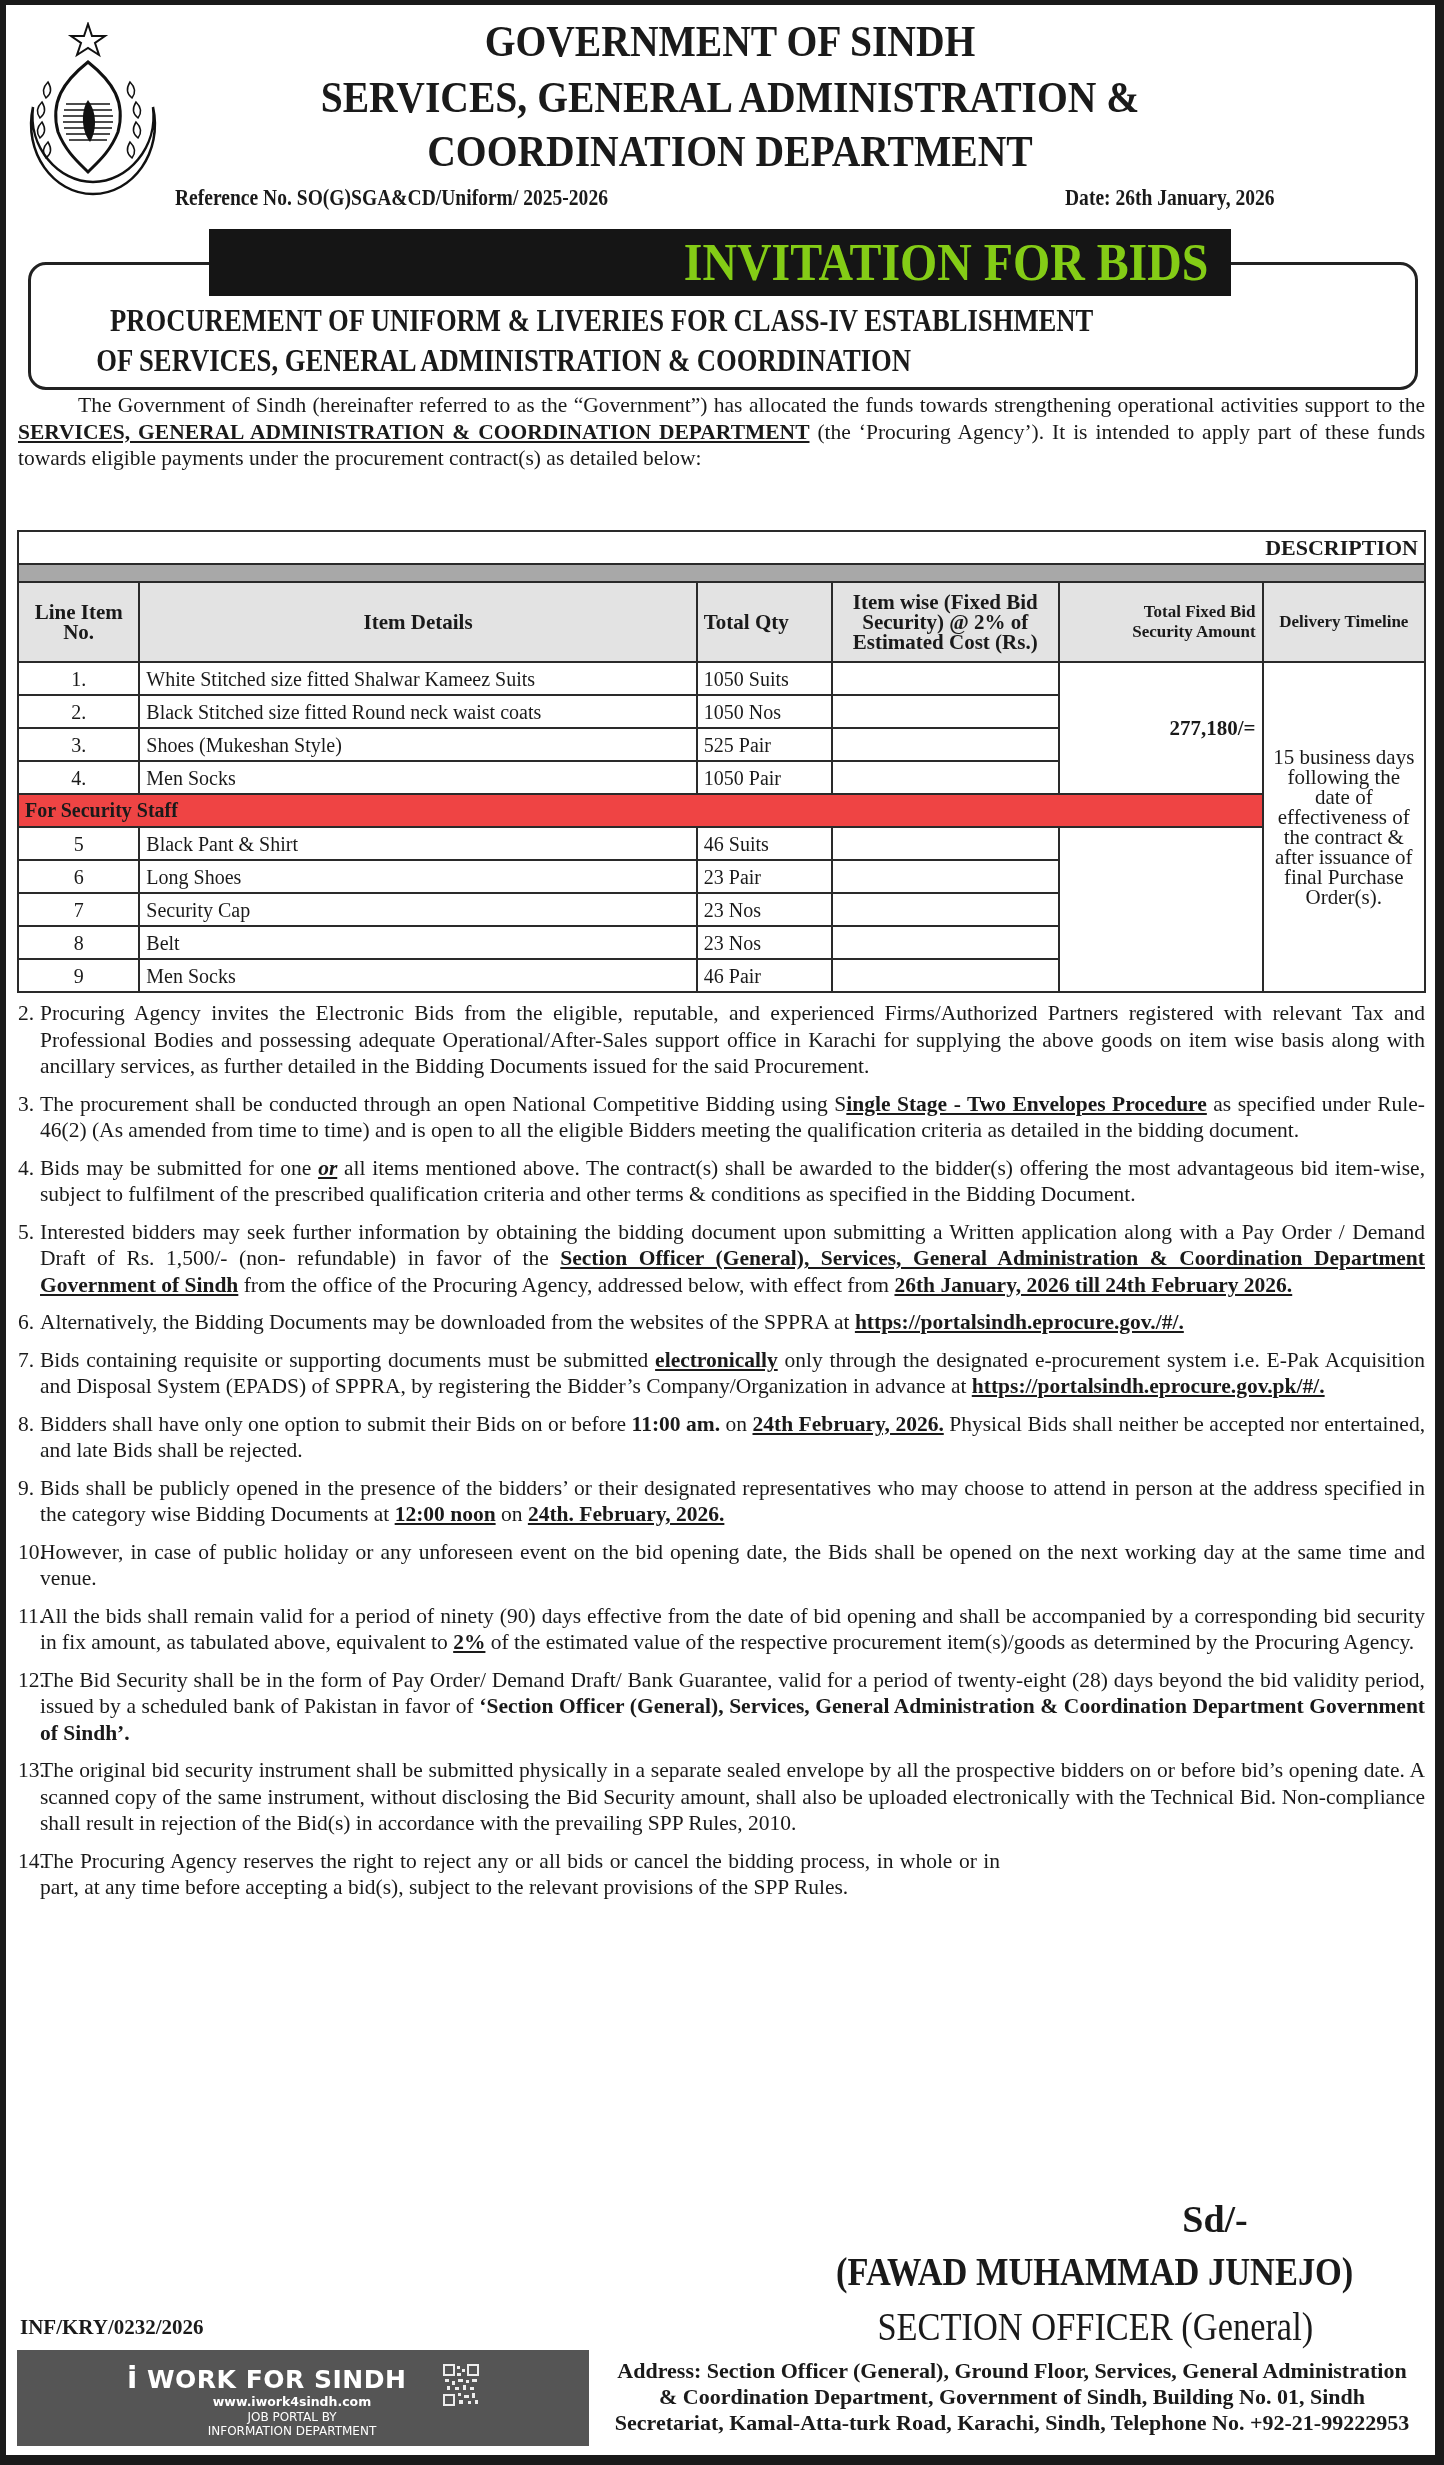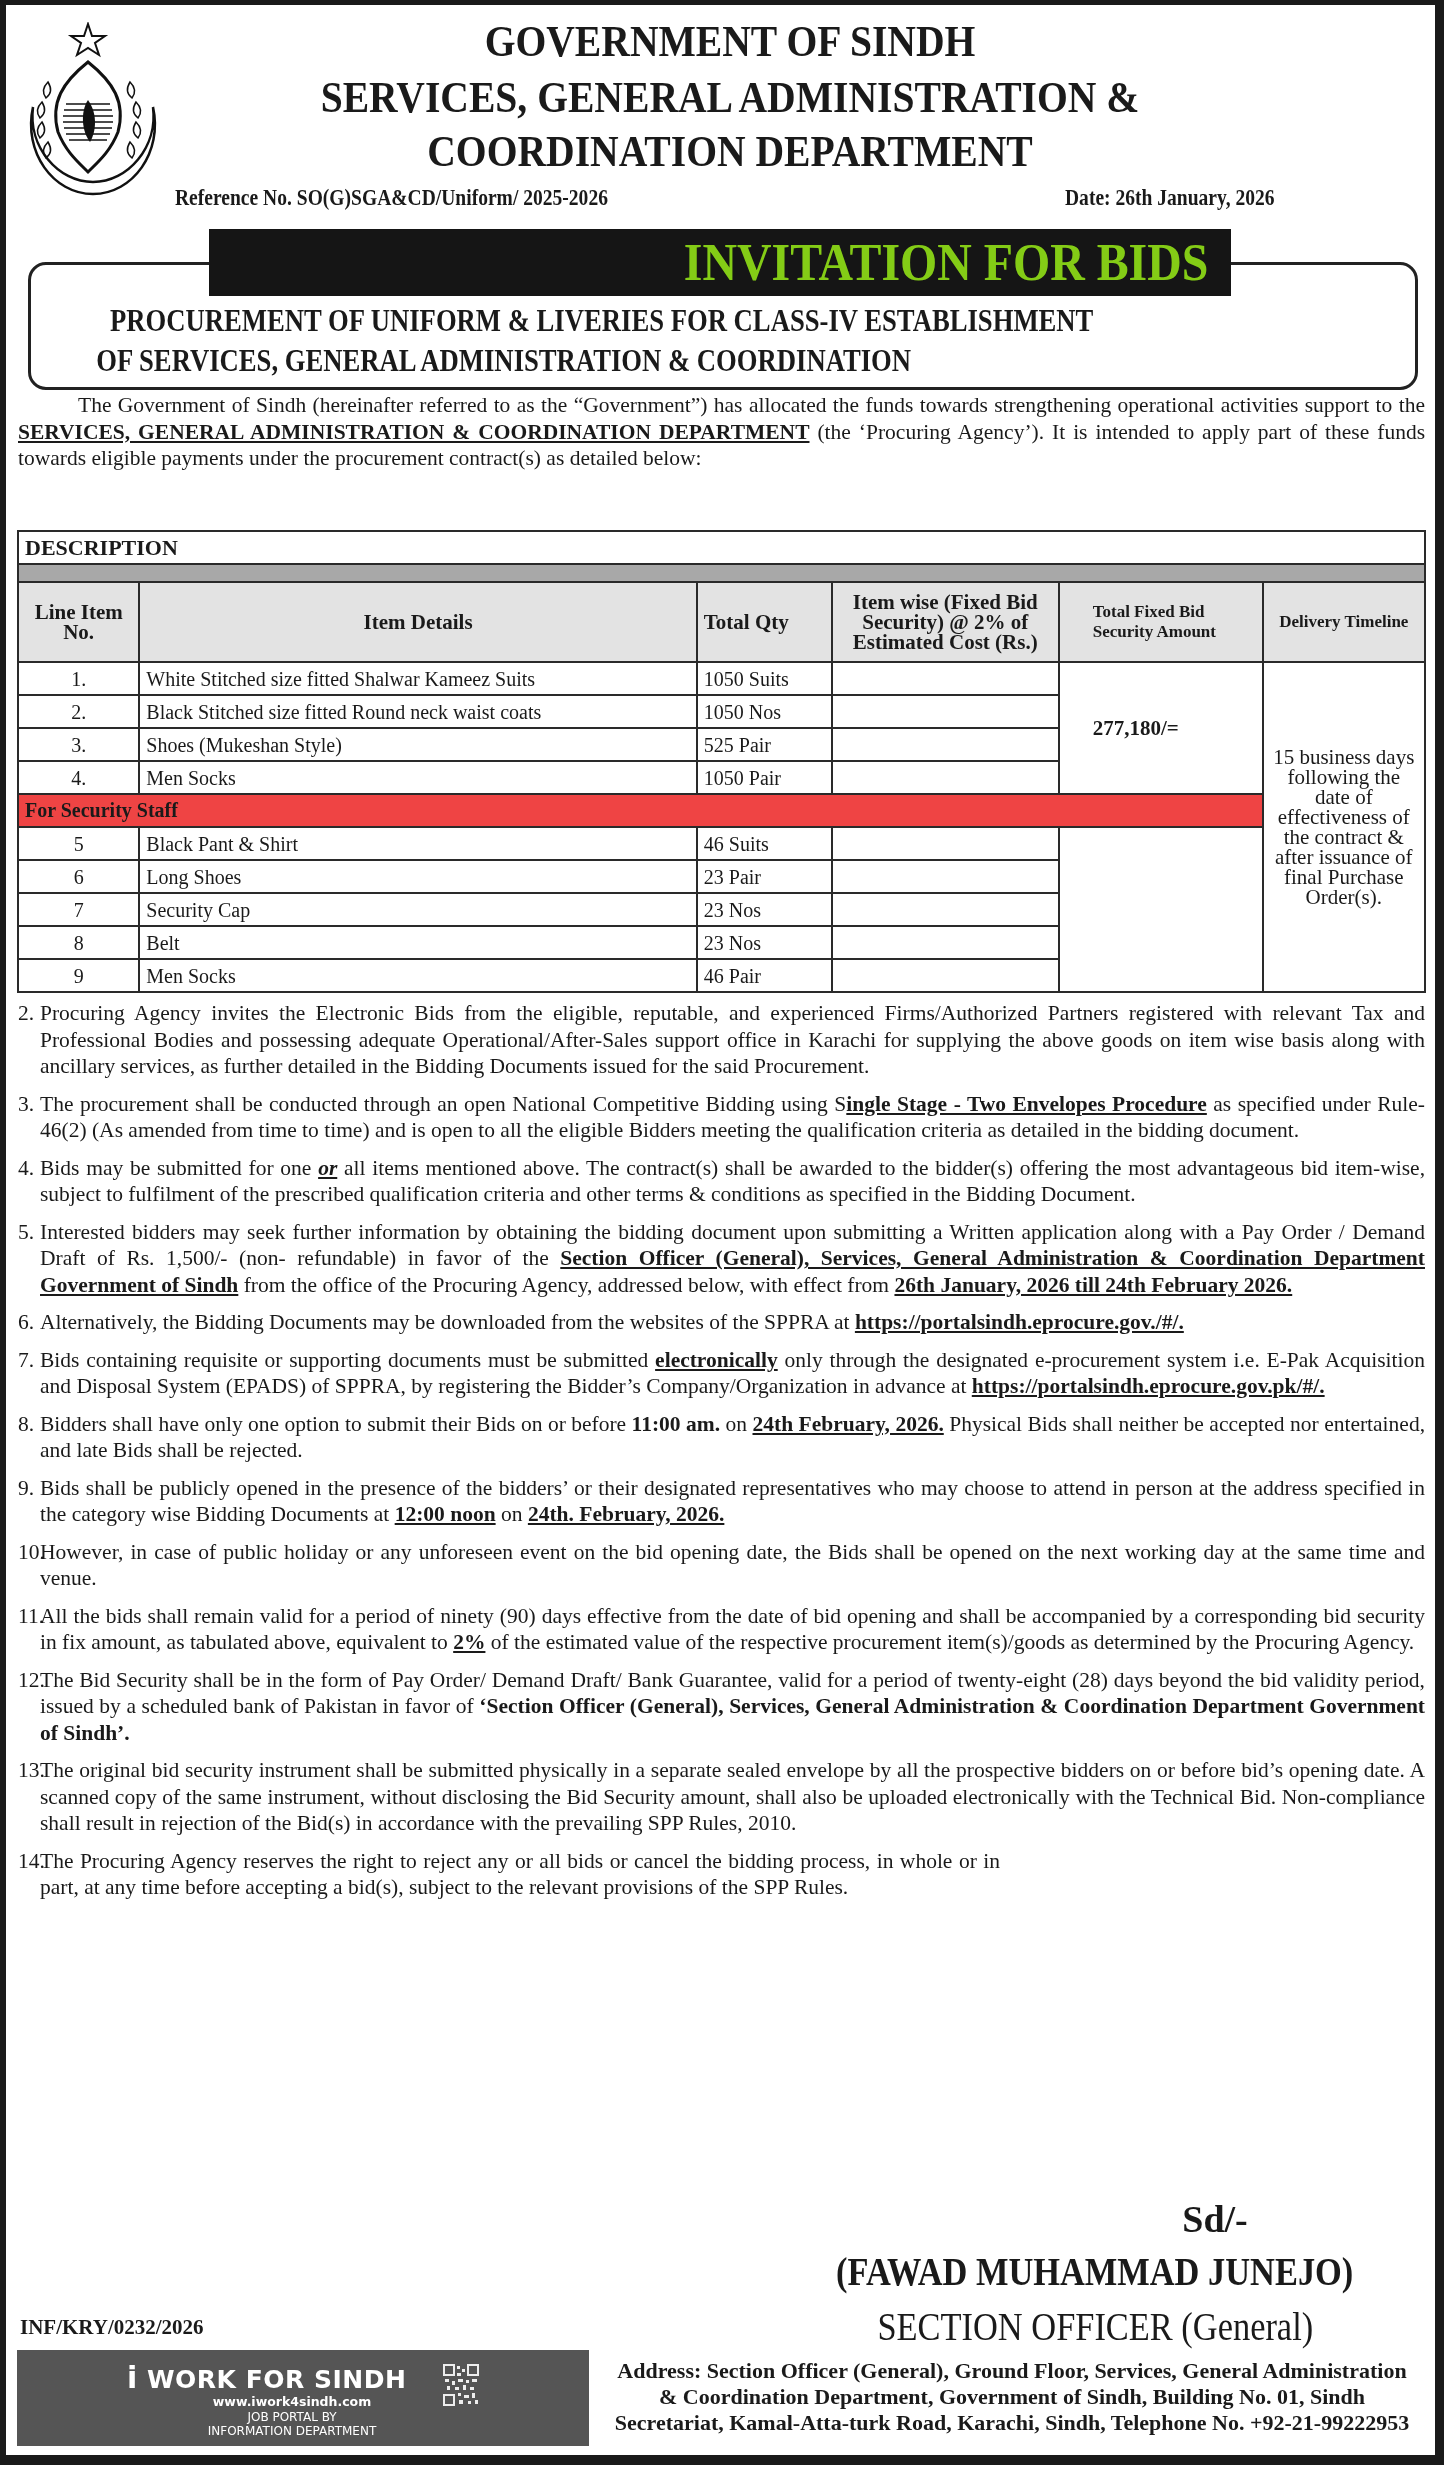--- a/index.html
+++ b/index.html
@@ -33,29 +33,29 @@
   
   .para { left: 18px; width: 1407px; font-size: 21.5px; line-height: 26.5px; text-align: justify; }
   .intro { top: 392px; text-indent: 60px; }
   .u-bold { font-weight: bold; text-decoration: underline; }
   .bold { font-weight: bold; }
   .ital-u { font-style: italic; font-weight: bold; text-decoration: underline; }
 
   
   .tbl { left: 17px; top: 530px; width: 1409px; border-collapse: collapse; font-size: 20px; }
   .tbl td, .tbl th { border: 2px solid #2a2a2a; padding: 0 6px; }
-  .tbl .desc-row td { height: 31px; text-align: left; font-weight: bold; font-size: 22px; background: #fff; }
+  .tbl .desc-row td { height: 31px; text-align: right; font-weight: bold; font-size: 22px; background: #fff; }
   .tbl .grey-row td { height: 16px; background: #a8a8a8; padding: 0; }
   .tbl .head-row th { height: 78px; background: #e3e3e3; font-size: 21px; font-weight: bold; line-height: 20px; }
   .tbl .data td { height: 31px; line-height: 20px; }
   .tbl .c-no { width: 110px; text-align: center; }
   .tbl .c-det { width: 562px; text-align: left; }
   .tbl .c-qty { width: 124px; text-align: left; }
   .tbl .c-iw { width: 218px; }
-  .tbl .c-tot { width: 166px; text-align: left; font-weight: bold; font-size: 21px; padding-left: 33px; }
+  .tbl .c-tot { width: 166px; text-align: right; font-weight: bold; font-size: 21px; padding-left: 33px; }
   .tbl .c-del { width: 150px; text-align: center; vertical-align: middle; line-height: 29.5px; font-size: 21px; }
   .tbl .sec-row td { background: #ef4444; font-weight: bold; height: 31px; }
 
   
   .list { left: 18px; top: 1000px; width: 1407px; font-size: 21.5px; line-height: 26.5px; }
   .item { position: relative; padding-left: 22px; text-align: justify; margin-bottom: 11px; }
   .item .num { position: absolute; left: 0; top: 0; }
 
   
   .sig { text-align: center; }

